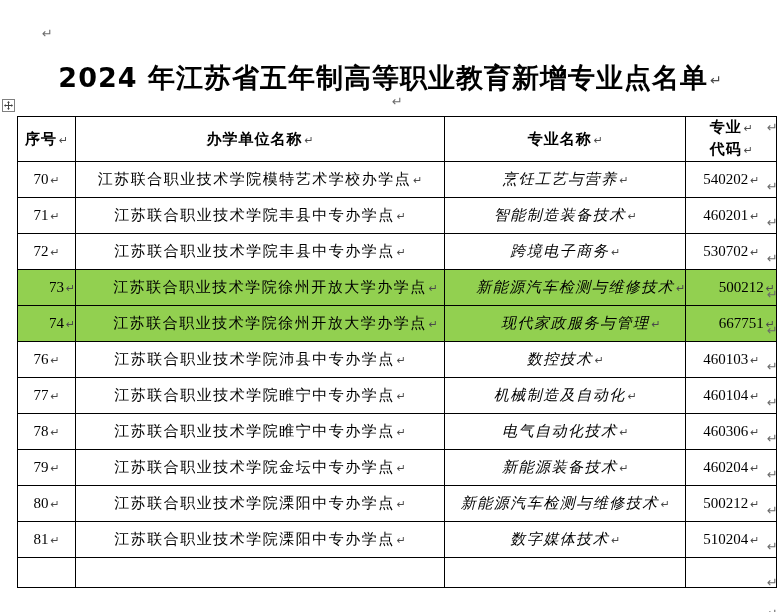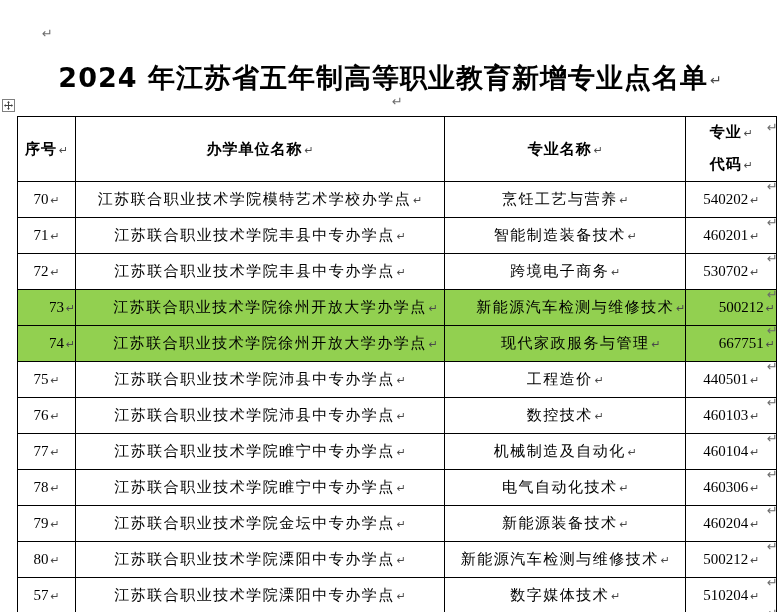--- a/index.html
+++ b/index.html
@@ -31,23 +31,23 @@
   }
   .doc-table td,.doc-table th{
     border:1.5px solid #000;padding:0;text-align:center;vertical-align:middle;
     font-size:15px;font-weight:400;overflow:hidden;white-space:nowrap;
   }
   .doc-table th{font-weight:700;letter-spacing:1px;}
   .doc-table thead tr{height:38px;}
   .doc-table tr.data-row{height:36px;}
   .doc-table tr.partial-row{height:30px;}
   .doc-table td.unit-cell{letter-spacing:1.5px;}
-  .doc-table td.major-cell{letter-spacing:1.5px;}
+  .doc-table td.major-cell{letter-spacing:1.5px;font-style:italic;}
   .doc-table tr.hl td{background:var(--hl,#92D050);padding-left:31px;}
-  .code-header-line{line-height:30px;}
+  .code-header-line{line-height:21px;}
 </style>
 </head>
 <body>
 
 <div class="page">
 
   <span class="float-mk" style="left:42px;top:27px;">↵</span>
 
   <div class="doc-title">
     <span>2024 年江苏省五年制高等职业教育新增专业点名单</span><span class="cell-mk">↵</span>
@@ -110,26 +110,20 @@
           <td class="major-cell"><span>新能源汽车检测与维修技术</span><span class="cell-mk">↵</span></td>
           <td><span>500212</span><span class="cell-mk">↵</span></td>
         </tr>
         <tr class="data-row hl">
           <td><span>74</span><span class="cell-mk">↵</span></td>
           <td class="unit-cell"><span>江苏联合职业技术学院徐州开放大学办学点</span><span class="cell-mk">↵</span></td>
           <td class="major-cell"><span>现代家政服务与管理</span><span class="cell-mk">↵</span></td>
           <td><span>667751</span><span class="cell-mk">↵</span></td>
         </tr>
         <tr class="data-row">
-          <td><span>75</span><span class="cell-mk">↵</span></td>
-          <td class="unit-cell"><span>江苏联合职业技术学院沛县中专办学点</span><span class="cell-mk">↵</span></td>
-          <td class="major-cell"><span>工程造价</span><span class="cell-mk">↵</span></td>
-          <td><span>440501</span><span class="cell-mk">↵</span></td>
-        </tr>
-        <tr class="data-row">
           <td><span>76</span><span class="cell-mk">↵</span></td>
           <td class="unit-cell"><span>江苏联合职业技术学院沛县中专办学点</span><span class="cell-mk">↵</span></td>
           <td class="major-cell"><span>数控技术</span><span class="cell-mk">↵</span></td>
           <td><span>460103</span><span class="cell-mk">↵</span></td>
         </tr>
         <tr class="data-row">
           <td><span>77</span><span class="cell-mk">↵</span></td>
           <td class="unit-cell"><span>江苏联合职业技术学院睢宁中专办学点</span><span class="cell-mk">↵</span></td>
           <td class="major-cell"><span>机械制造及自动化</span><span class="cell-mk">↵</span></td>
           <td><span>460104</span><span class="cell-mk">↵</span></td>
@@ -146,21 +140,21 @@
           <td class="major-cell"><span>新能源装备技术</span><span class="cell-mk">↵</span></td>
           <td><span>460204</span><span class="cell-mk">↵</span></td>
         </tr>
         <tr class="data-row">
           <td><span>80</span><span class="cell-mk">↵</span></td>
           <td class="unit-cell"><span>江苏联合职业技术学院溧阳中专办学点</span><span class="cell-mk">↵</span></td>
           <td class="major-cell"><span>新能源汽车检测与维修技术</span><span class="cell-mk">↵</span></td>
           <td><span>500212</span><span class="cell-mk">↵</span></td>
         </tr>
         <tr class="data-row">
-          <td><span>57</span><span class="cell-mk">↵</span></td>
+          <td><span>81</span><span class="cell-mk">↵</span></td>
           <td class="unit-cell"><span>江苏联合职业技术学院溧阳中专办学点</span><span class="cell-mk">↵</span></td>
           <td class="major-cell"><span>数字媒体技术</span><span class="cell-mk">↵</span></td>
           <td><span>510204</span><span class="cell-mk">↵</span></td>
         </tr>
         <tr class="partial-row">
           <td></td>
           <td></td>
           <td></td>
           <td></td>
         </tr>

